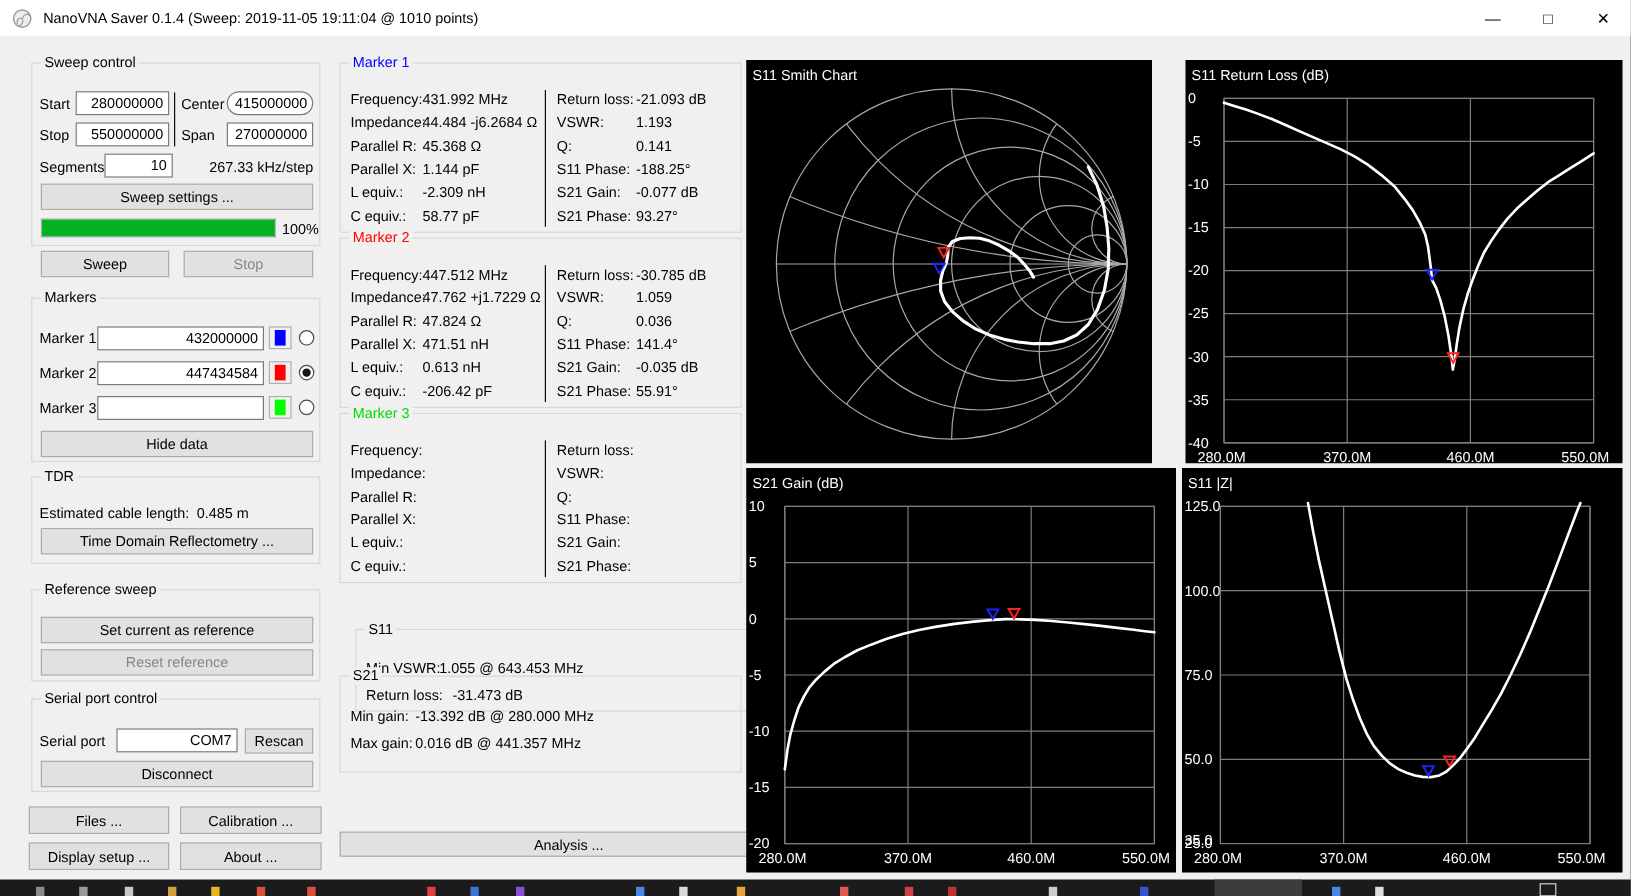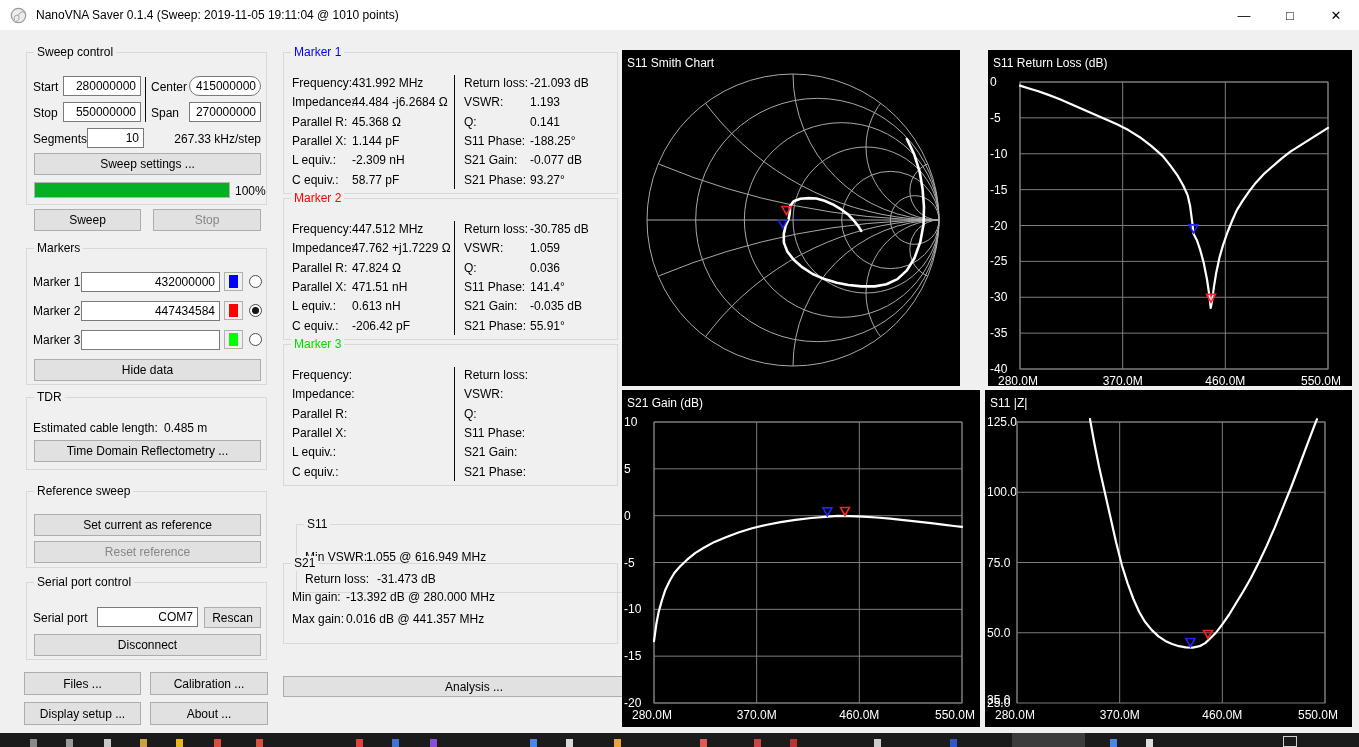--- a/index.html
+++ b/index.html
@@ -120,34 +120,34 @@
     </div>
 
     <div class="btn" style="left:24px;top:672px;width:117px;height:23px;">Files ...</div>
     <div class="btn" style="left:150px;top:672px;width:118px;height:23px;">Calibration ...</div>
     <div class="btn" style="left:24px;top:702px;width:117px;height:23px;">Display setup ...</div>
     <div class="btn" style="left:150px;top:702px;width:118px;height:23px;">About ...</div>
 
     <div class="gb" style="left:296px;top:492px;width:378px;height:69px;margin-top:32px;">
       <span class="gb-label">S11</span>
       <span class="lbl" style="left:8px;top:25px;">Min VSWR:</span>
-      <span class="lbl" style="left:69px;top:25px;">1.055 @ 616.949 MHz</span>
+      <span class="lbl" style="left:69px;top:25px;">1.055 @ 643.453 MHz</span>
       <span class="lbl" style="left:8px;top:47px;">Return loss:</span>
       <span class="lbl" style="left:80px;top:47px;">-31.473 dB</span>
     </div>
 
     <div class="gb" style="left:283px;top:563px;width:335px;height:81px;">
       <span class="gb-label">S21</span>
       <span class="lbl" style="left:8px;top:26px;">Min gain:</span>
       <span class="lbl" style="left:62px;top:26px;">-13.392 dB @ 280.000 MHz</span>
       <span class="lbl" style="left:8px;top:48px;">Max gain:</span>
       <span class="lbl" style="left:62px;top:48px;">0.016 dB @ 441.357 MHz</span>
     </div>
 
-    <div class="btn" style="left:283px;top:676px;width:382px;height:21px;">Analysis ...</div>
+    <div class="btn" style="left:283px;top:693px;width:382px;height:21px;">Analysis ...</div>
   <div class="gb" style="left: 283px; top: 52px; width: 335px; height: 142px;">
         <span class="gb-label" style="color: rgb(0, 0, 255);">Marker 1</span>
         <div class="vline" style="left: 170px; top: 22px; height: 114px;"></div>
         <span class="lbl" style="left: 8px; top: 23px;">Frequency:</span>
         <span class="lbl" style="left: 68px; top: 23px;">431.992 MHz</span>
         <span class="lbl" style="left: 8px; top: 42.3px;">Impedance:</span>
         <span class="lbl" style="left: 68px; top: 42.3px;">44.484 -j6.2684 Ω</span>
         <span class="lbl" style="left: 8px; top: 61.6px;">Parallel R:</span>
         <span class="lbl" style="left: 68px; top: 61.6px;">45.368 Ω</span>
         <span class="lbl" style="left: 8px; top: 80.9px;">Parallel X:</span>

